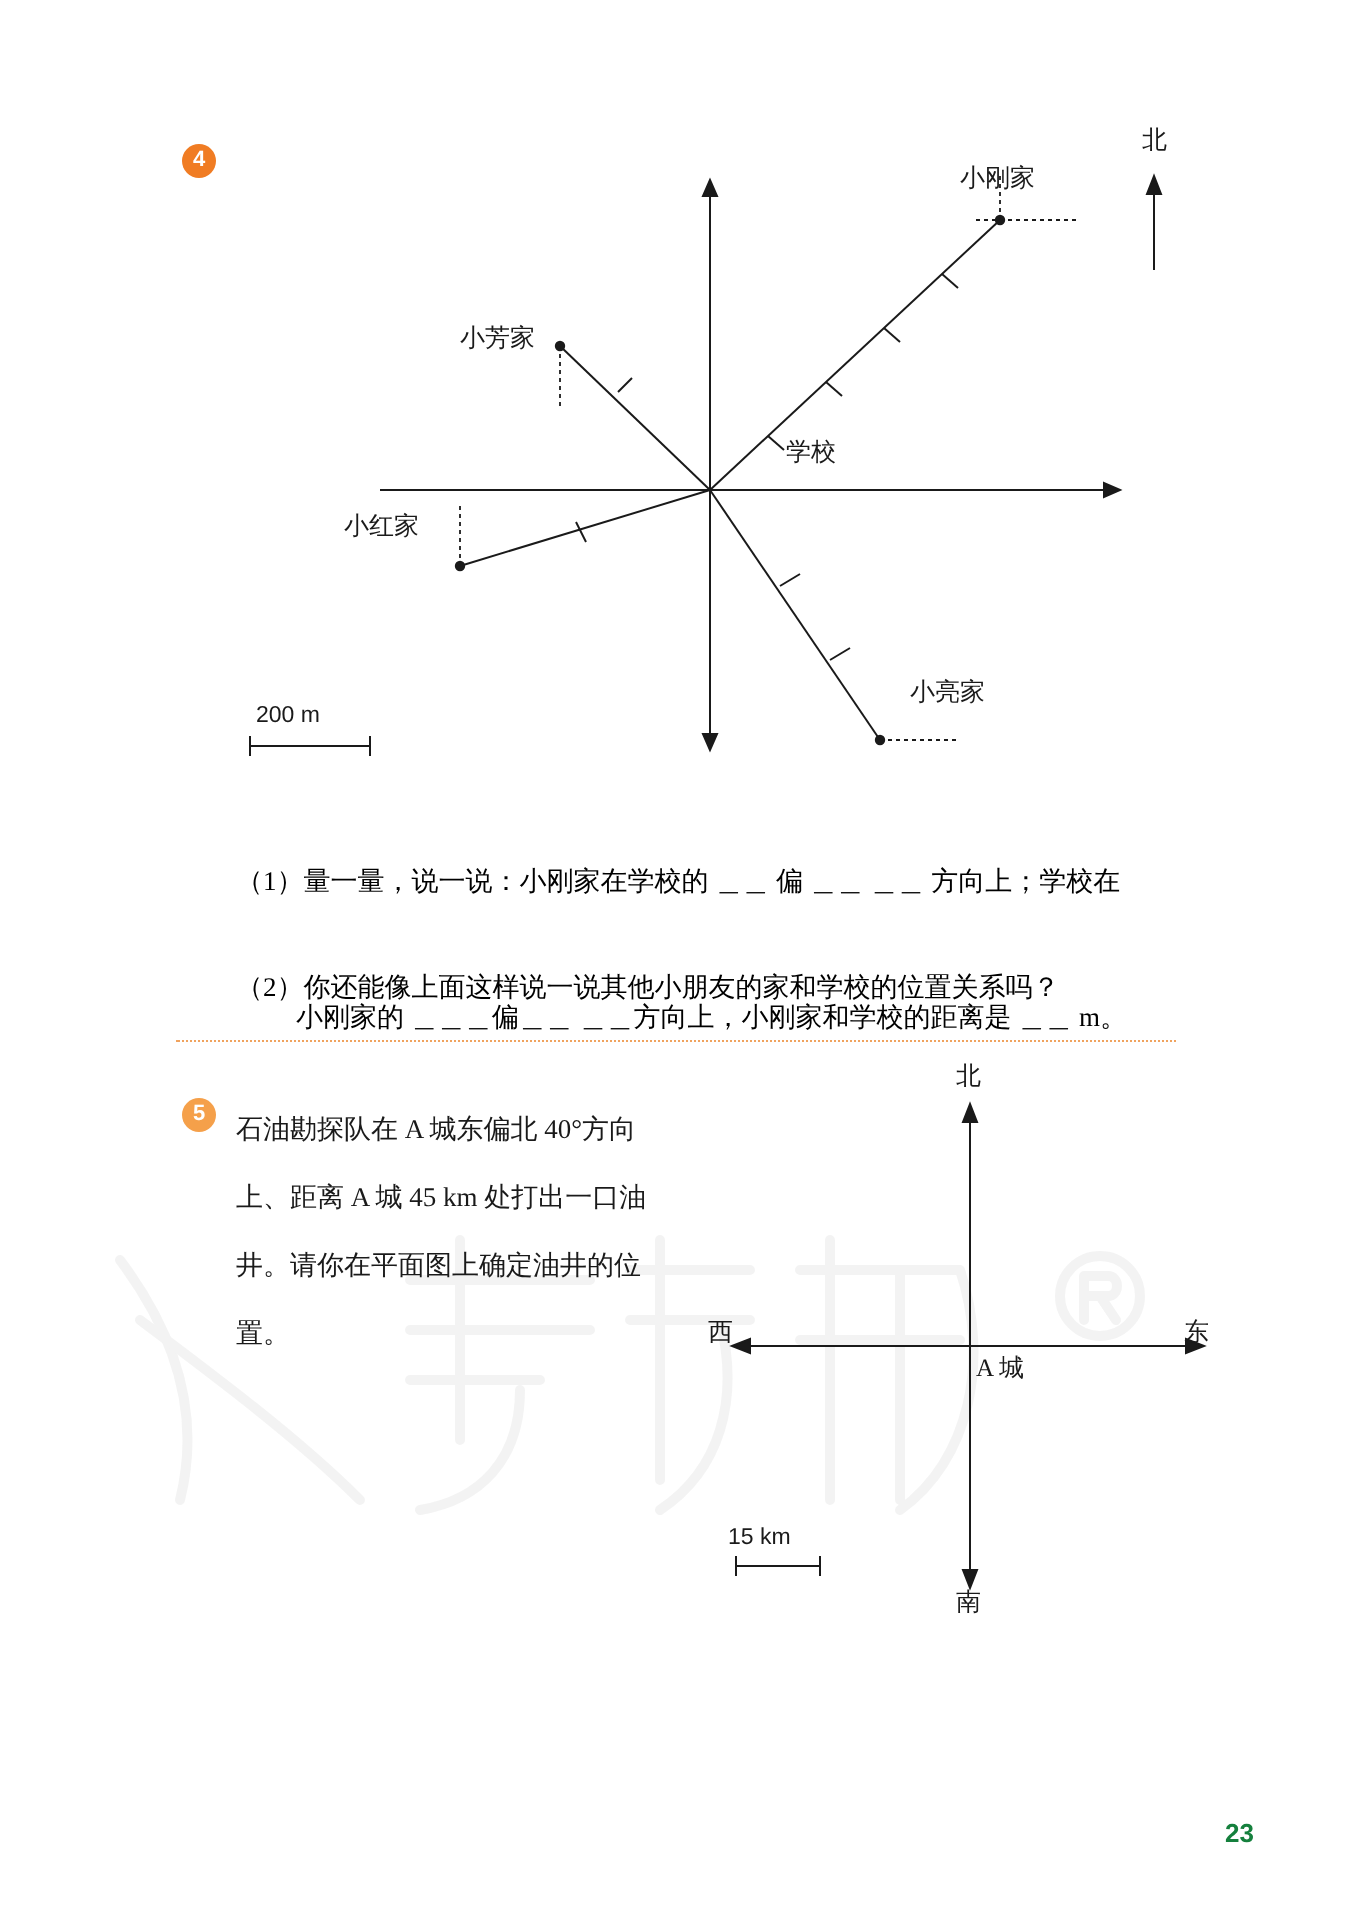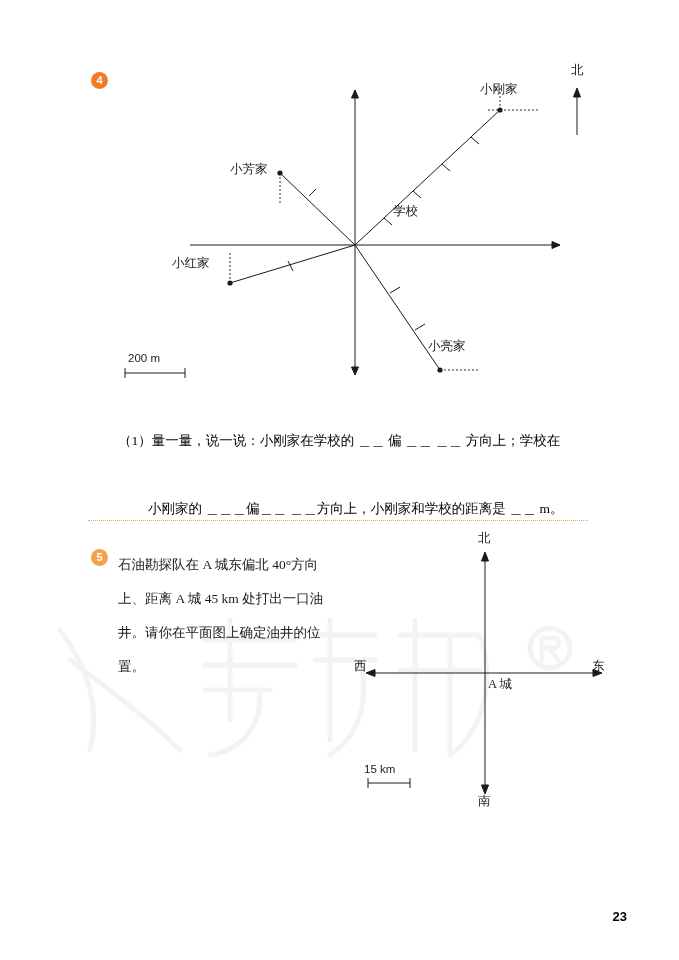--- a/index.html
+++ b/index.html
@@ -105,21 +105,21 @@
     height: 280px;
   }
 
   .pagenum {
     position: absolute;
     right: 52px;
     bottom: 36px;
     font-family: "Liberation Sans", sans-serif;
     font-size: 13px;
     font-weight: bold;
-    color: #000000;
+    color: #15803d;
   }
 </style>
 </head>
 <body>
 
 <div class="page">
 
   <svg class="watermark" viewBox="0 0 560 180">
     <g fill="none" stroke="#e8e8e8" stroke-width="5" stroke-linecap="round">
       <path d="M30 30 C60 70 70 110 60 150"></path>
@@ -197,28 +197,29 @@
       <g stroke="#1a1a1a" stroke-width="1" fill="none">
         <line x1="35" y1="318" x2="95" y2="318"></line>
         <line x1="35" y1="313" x2="35" y2="323"></line>
         <line x1="95" y1="313" x2="95" y2="323"></line>
       </g>
     </svg>
 
     <span class="lbl" style="left:353px; top:26px;margin-left:37px;">小刚家</span>
     <span class="lbl" style="left:140px; top:106px;">小芳家</span>
     <span class="lbl" style="left:82px; top:200px;">小红家</span>
-    <span class="lbl" style="left:338px; top:283px;font-family:Liberation Serif, serif;">小亮家</span>
-    <span class="lbl" style="left:303px; top:148px;">学校</span>
+    <span class="lbl" style="left:365px; top:283px;font-family:Liberation Serif, serif;">小亮家</span>
+    <span class="lbl" style="left:303px; top:163px;">学校</span>
     <span class="lbl" style="left:481px; top:7px;">北</span>
     <span class="scalebar" style="left:38px; top:297px;text-align:right;">200 m</span>
   </div>
 
   <div class="qtext" style="left:118px; top:430px;">（1）量一量，说一说：小刚家在学校的 ＿＿ 偏 ＿＿ ＿＿ 方向上；学校在</div>
   <div class="qtext" style="left:148px; top:454px;margin-top:44px;">小刚家的 ＿＿＿偏＿＿ ＿＿方向上，小刚家和学校的距离是 ＿＿ m。</div>
+  <div class="qtext" style="left:118px; top:483px;">（2）你还能像上面这样说一说其他小朋友的家和学校的位置关系吗？</div>
 
   <div class="divider"></div>
 
   <div class="num-badge hollow" style="left:91px; top:549px;">5</div>
   <div class="q5text">石油勘探队在 A 城东偏北 40°方向上、距离 A 城 45 km 处打出一口油井。请你在平面图上确定油井的位置。</div>
 
   <div class="diagram5">
     <svg width="280" height="280" viewBox="0 0 280 280">
       <g stroke="#1a1a1a" stroke-width="1" fill="none">
 

